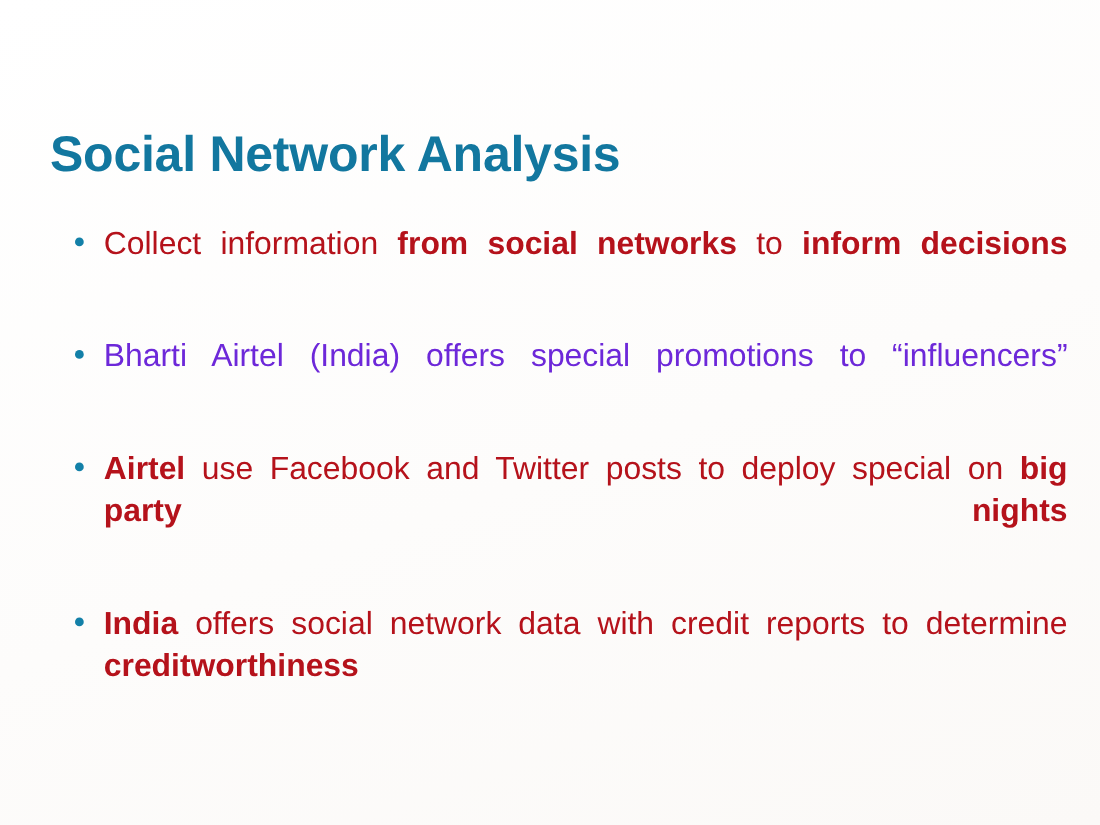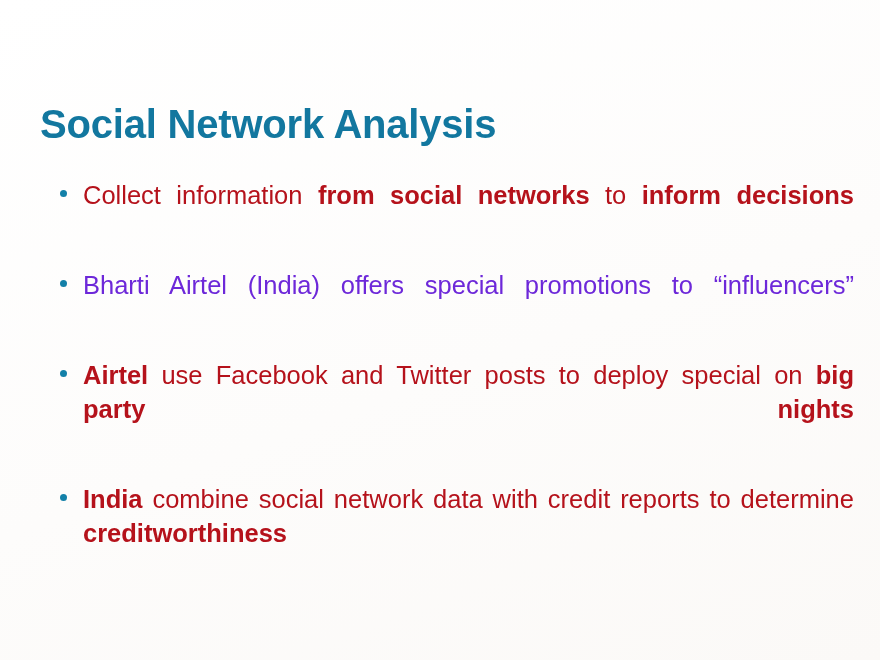--- a/index.html
+++ b/index.html
@@ -102,17 +102,17 @@
       <li class="bullet-item">
         <span class="bullet-marker"></span>
         <span class="bullet-text"><span class="run black">Bharti Airtel (India) offers special promotions to “influencers”</span></span>
       </li>
       <li class="bullet-item">
         <span class="bullet-marker"></span>
         <span class="bullet-text"><span class="run bold red">Airtel</span><span class="run red"> use Facebook and Twitter posts to deploy special on </span><span class="run bold red">big party nights</span></span>
       </li>
       <li class="bullet-item">
         <span class="bullet-marker"></span>
-        <span class="bullet-text"><span class="run bold red">India</span><span class="run red"> combine social network data with credit reports to determine </span><span class="run bold red">creditworthiness</span></span>
+        <span class="bullet-text"><span class="run bold red">India</span><span class="run red"> offers social network data with credit reports to determine </span><span class="run bold red">creditworthiness</span></span>
       </li>
     </ul>
 
 </div>
 
 </body></html>

